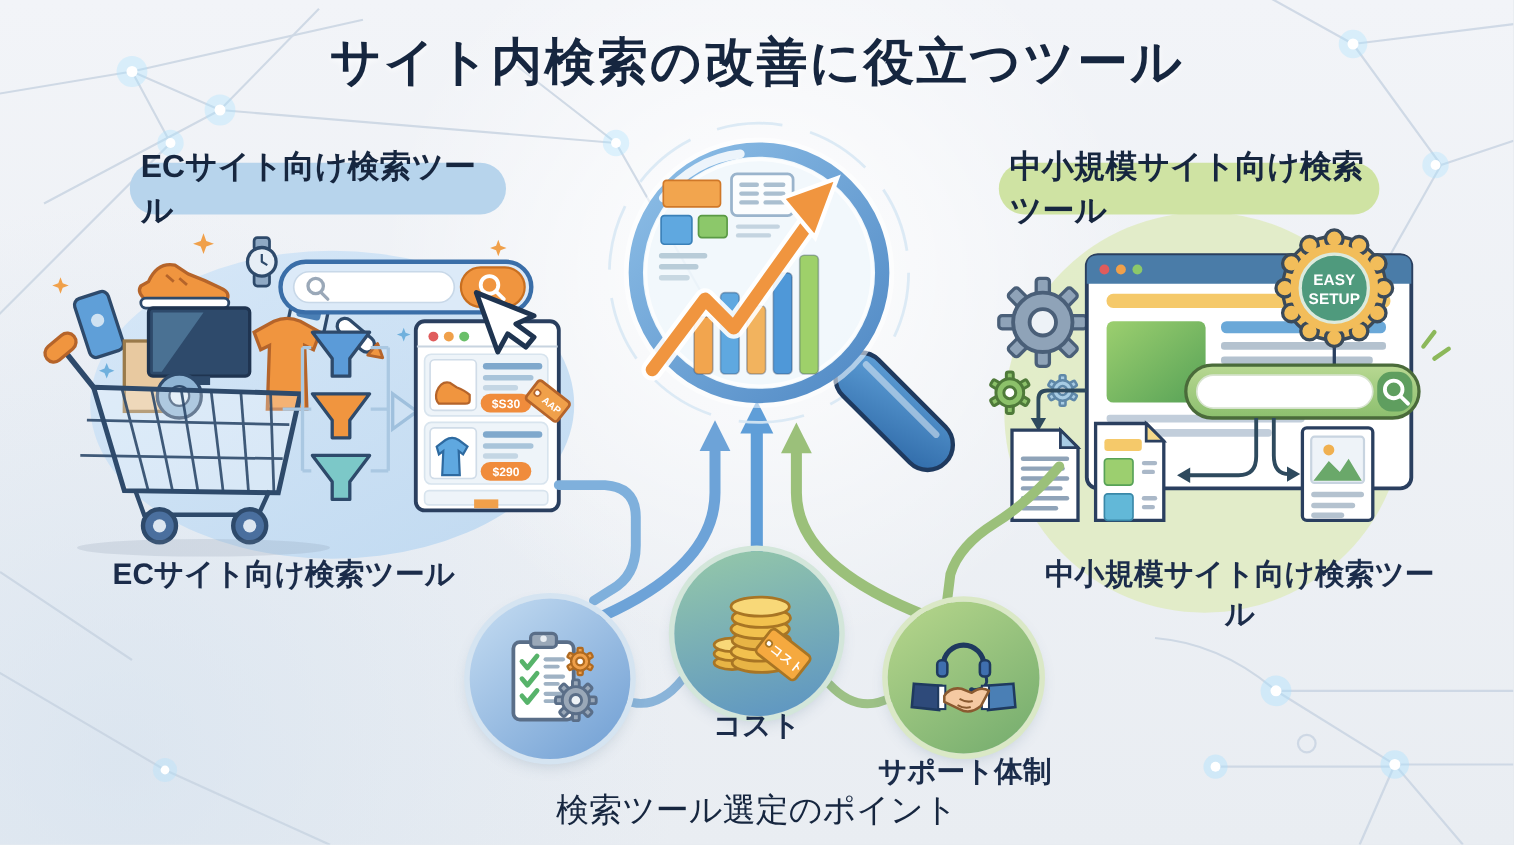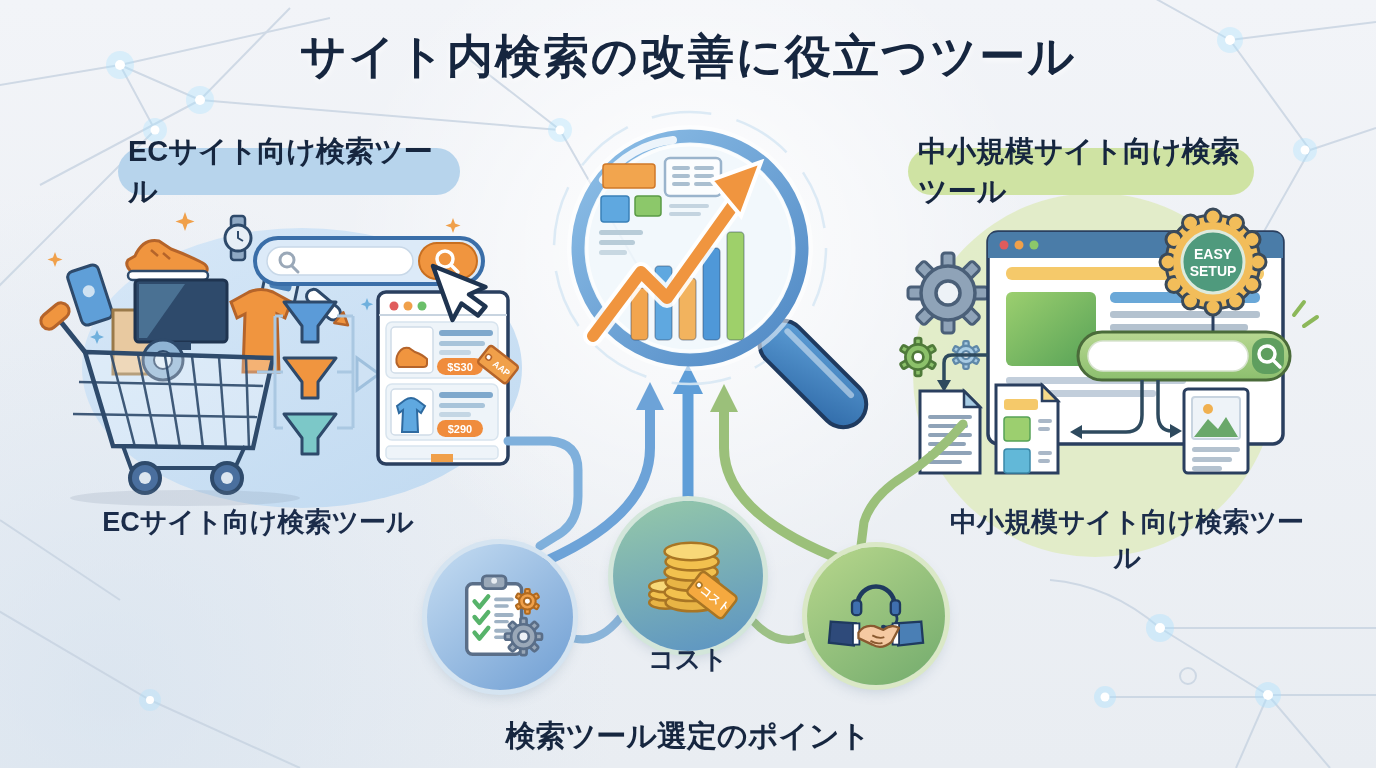--- a/index.html
+++ b/index.html
@@ -15,21 +15,21 @@
   .title{left:0;right:0;top:26px;text-align:center;font-size:46px;font-weight:800;
     letter-spacing:2px;color:#16263f;z-index:6;text-shadow:0 2px 6px rgba(255,255,255,.8);}
   .badge{top:148px;height:47px;border-radius:25px;display:flex;align-items:center;justify-content:center;
     font-size:29px;font-weight:800;color:#16263f;z-index:6;box-sizing:border-box;padding:0 10px;}
   .badge-left{left:118px;width:342px;background:#b7d4ec;}
   .badge-right{left:908px;width:346px;background:#cfe3a3;}
   .cap{top:504px;font-size:27px;font-weight:800;color:#1b2c4a;text-align:center;z-index:6;}
   .cap-left{left:78px;width:360px;}
   .cap-right{left:942px;width:370px;}
   .pt-label{font-size:26px;font-weight:800;color:#1b2c4a;text-align:center;z-index:6;}
-  .bottom-cap{left:438px;width:500px;top:716px;font-size:30px;font-weight:700;color:#16263f;text-align:center;z-index:6;}
+  .bottom-cap{left:438px;width:500px;top:716px;font-size:30px;font-weight:400;color:#16263f;text-align:center;z-index:6;}
   .pcircle{border-radius:50%;display:flex;align-items:center;justify-content:center;z-index:5;}
   .pc1{left:427px;top:544px;width:146px;height:146px;background:linear-gradient(140deg,#c6ddf2,#6f9ed3);
        box-shadow:0 0 0 5px #d5e4f1,0 6px 14px rgba(80,110,140,.25);}
   .pc2{left:613px;top:501px;width:150px;height:150px;background:linear-gradient(165deg,#96c9a8,#5b93c4);
        box-shadow:0 0 0 5px #d3e6da,0 6px 14px rgba(80,110,140,.25);}
   .pc3{left:807px;top:547px;width:138px;height:138px;background:linear-gradient(145deg,#b8d78c,#72ab6d);
        box-shadow:0 0 0 5px #dae8c6,0 6px 14px rgba(80,110,140,.25);}
 </style>
 </head>
 <body>
@@ -564,15 +564,16 @@
         <rect x="27" y="50" width="7" height="23" fill="#ffffff" stroke="#1f3a5f" stroke-width="2"></rect>
         <polygon points="101,48 74,50 76,74 103,71" fill="#4a7fb5" stroke="#1f3a5f" stroke-width="2.5"></polygon>
         <rect x="70" y="50" width="7" height="23" fill="#ffffff" stroke="#1f3a5f" stroke-width="2"></rect>
         <path d="M33,60 q6,-9 17,-7 l10,4 q9,-7 17,-2 l-8,15 q-11,9 -21,3 l-15,-7 z" fill="#f5c9a2" stroke="#8a5a30" stroke-width="2.5" stroke-linejoin="round"></path>
         <path d="M48,63 q7,4 13,2 M46,69 q7,4 13,2" fill="none" stroke="#8a5a30" stroke-width="2"></path>
       </g>
     </svg>
   </div>
 
   <div class="abs pt-label" style="left:608px;top:642px;width:160px">コスト</div>
+  <div class="abs pt-label" style="left:767px;top:684px;width:220px">サポート体制</div>
   <div class="abs bottom-cap">検索ツール選定のポイント</div>
 
 </div>
 
 </body></html>

